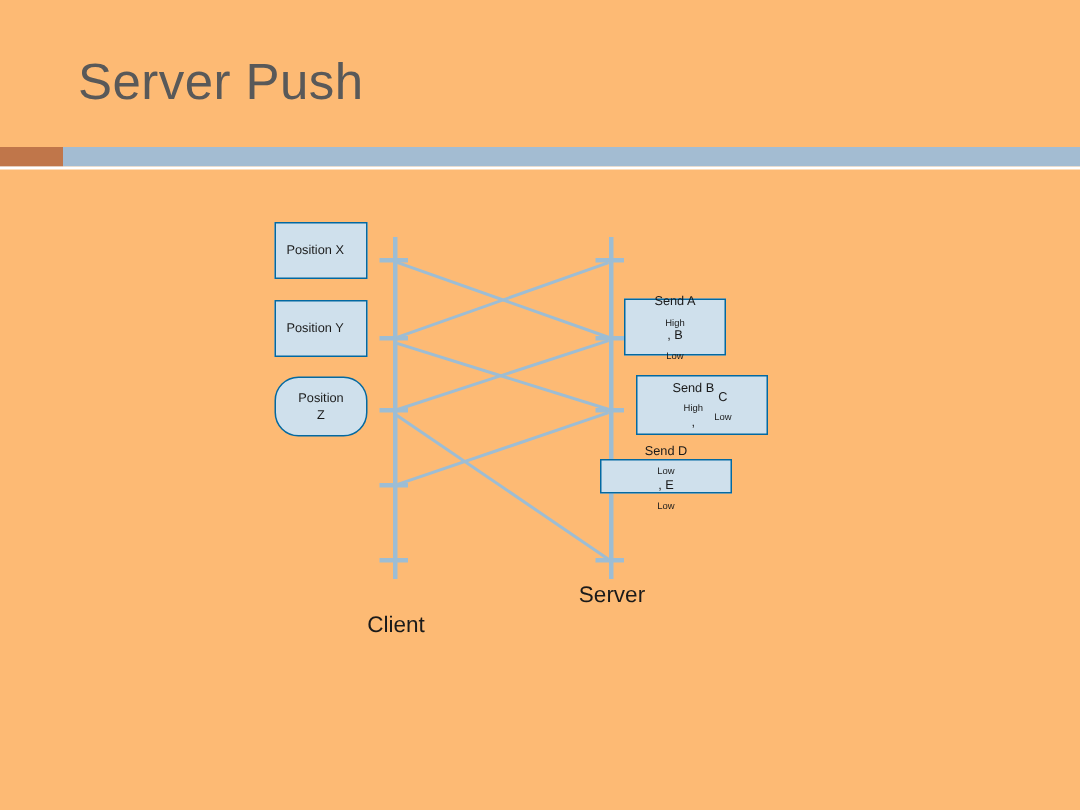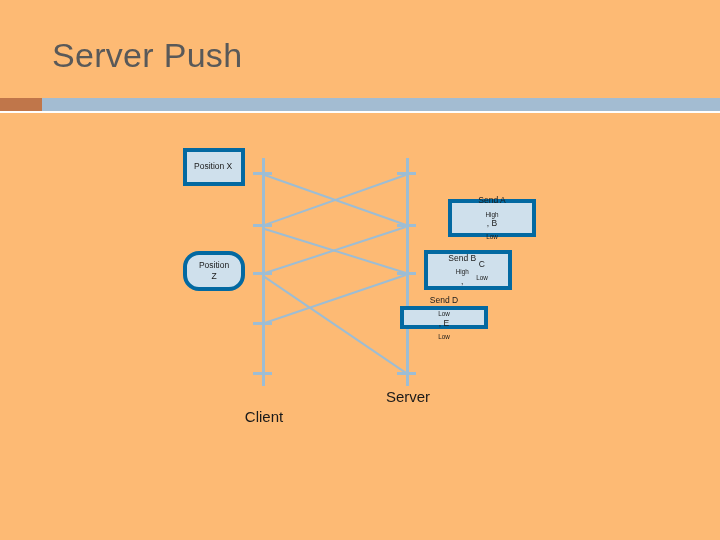--- a/index.html
+++ b/index.html
@@ -77,21 +77,21 @@
   .msg-line {
     position: absolute;
     height: 2px;
     background: #9dbdd4;
     transform-origin: 0 0;
   }
 
   .box {
     position: absolute;
     background: #cfe0ec;
-    border: 4px solid #0369a1;
+    border: 1px solid #0369a1;
     box-sizing: border-box;
     display: flex;
     align-items: center;
     justify-content: center;
     text-align: center;
     color: #1a1a1a;
     font-size: 8.5px;
     line-height: 1.35;
     padding: 2px 4px;
   }
@@ -150,27 +150,30 @@
     <div class="msg-line" style="left:406px; top:228px; width:148.3px; transform: rotate(161.9deg);"></div>
 
     <div class="msg-line" style="left:265px; top:276px; width:170.5px; transform: rotate(34.2deg);"></div>
 
     <div class="msg-line" style="left:406px; top:276px; width:148.9px; transform: rotate(161.2deg);"></div>
 
     <div class="box left-align" style="left:183px; top:148px; width:62px; height:38px;">
       <span>Position X</span>
     </div>
 
+    <div class="box left-align" style="left:183px; top:200px; width:62px; height:38px;">
+      <span>Position Y</span>
+    </div>
 
     <div class="box" style="left:183px; top:251px; width:62px; height:40px; flex-direction:column;border-radius:16px;">
       <span>Position</span>
       <span>Z</span>
     </div>
 
-    <div class="box" style="left:448px; top:199px; width:88px; height:38px;">
+    <div class="box" style="left:416px; top:199px; width:68px; height:38px;">
       <span><span>Send A</span><sub>High</sub><span>, B</span><sub>Low</sub></span>
     </div>
 
     <div class="box" style="left:424px; top:250px; width:88px; height:40px; flex-direction:row;">
       <span><span>Send B</span><sub>High</sub><span>,</span></span>
       <span><span>C</span><sub>Low</sub></span>
     </div>
 
     <div class="box" style="left:400px; top:306px; width:88px; height:23px;">
       <span><span>Send D</span><sub>Low</sub><span>, E</span><sub>Low</sub></span>

